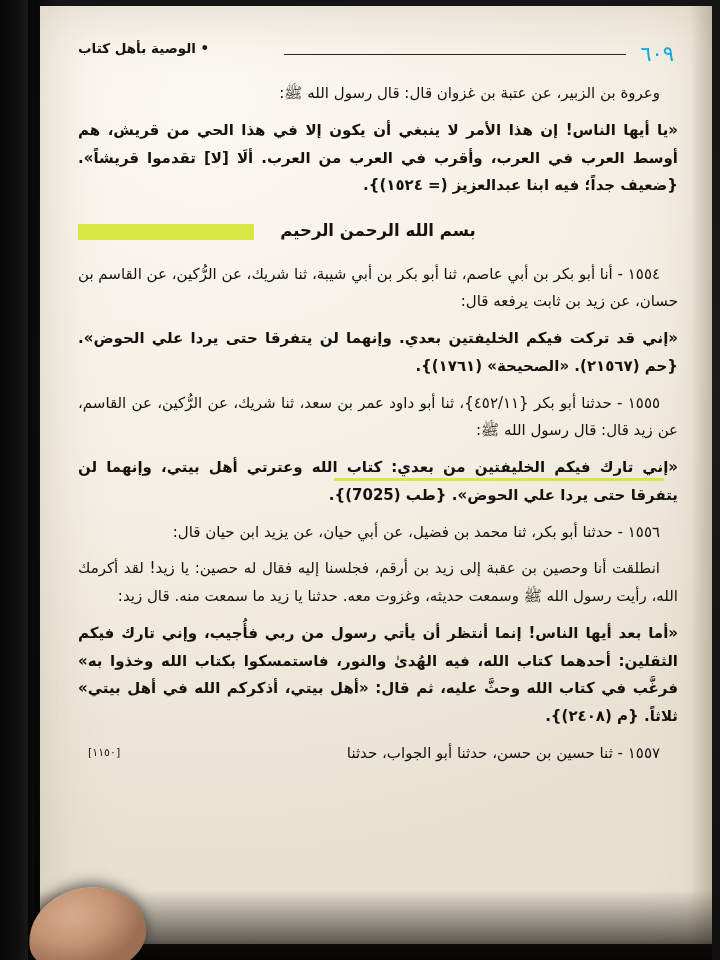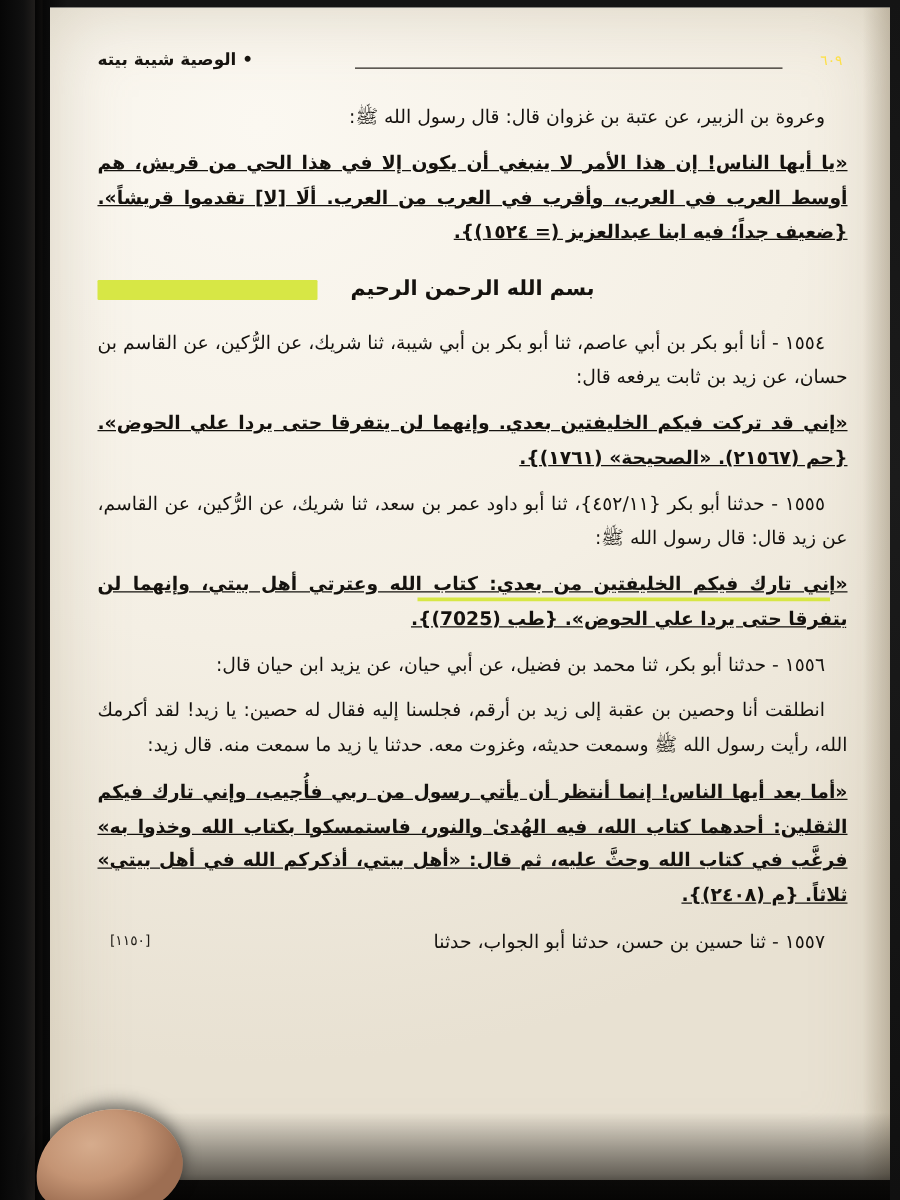--- a/index.html
+++ b/index.html
@@ -99,23 +99,23 @@
   
   .header-row {
     position: relative;
     height: 34px;
     margin-bottom: 6px;
   }
   .page-number {
     position: absolute;
     right: 4px;
     top: 2px;
-    font-size: 11px;
+    font-size: 21px;
     letter-spacing: 1px;
-    color: #fde047;
+    color: #0ea5e9;
   }
   .header-rule {
     position: absolute;
     right: 52px;
     left: 206px;
     top: 14px;
     border-top: 1.4px solid #2b2620;
   }
   .header-title {
     position: absolute;
@@ -126,21 +126,21 @@
     color: #17140f;
     white-space: nowrap;
   }
 
   p {
     margin: 0 0 9px 0;
     font-size: 15px;
     line-height: 1.85;
   }
   .indent { text-indent: 18px; }
-  .bold { font-weight: bold; text-decoration: underline; }
+  .bold { font-weight: bold; }
 
   .basmala {
     text-align: center;
     font-weight: bold;
     font-size: 16.5px;
     margin: 16px 0 14px 0;
   }
   .hl-bar {
     position: absolute;
     background: #d5e63c;
@@ -162,21 +162,21 @@
   <div class="spine"></div>
   <div class="spine-shadow"></div>
 
   <div class="sheet"></div>
 
   <div class="content">
 
     <div class="header-row">
       <div class="page-number">٦٠٩</div>
       <div class="header-rule"></div>
-      <div class="header-title">• الوصية شيبة بيته</div>
+      <div class="header-title">• الوصية بأهل كتاب</div>
     </div>
 
     <p class="indent">وعروة بن الزبير، عن عتبة بن غزوان قال: قال رسول الله ﷺ:</p>
 
     <p class="bold">«يا أيها الناس! إن هذا الأمر لا ينبغي أن يكون إلا في هذا الحي من قريش، هم أوسط العرب في العرب، وأقرب في العرب من العرب. ألَا [لا] تقدموا قريشاً». {ضعيف جداً؛ فيه ابنا عبدالعزيز (= ١٥٢٤)}.</p>
 
     <div style="position:relative;">
       <div class="hl-bar" style="left:0px; top:8px; width:176px; height:16px; border-radius:1px;"></div>
       <p class="basmala">بسم الله الرحمن الرحيم</p>
     </div>

